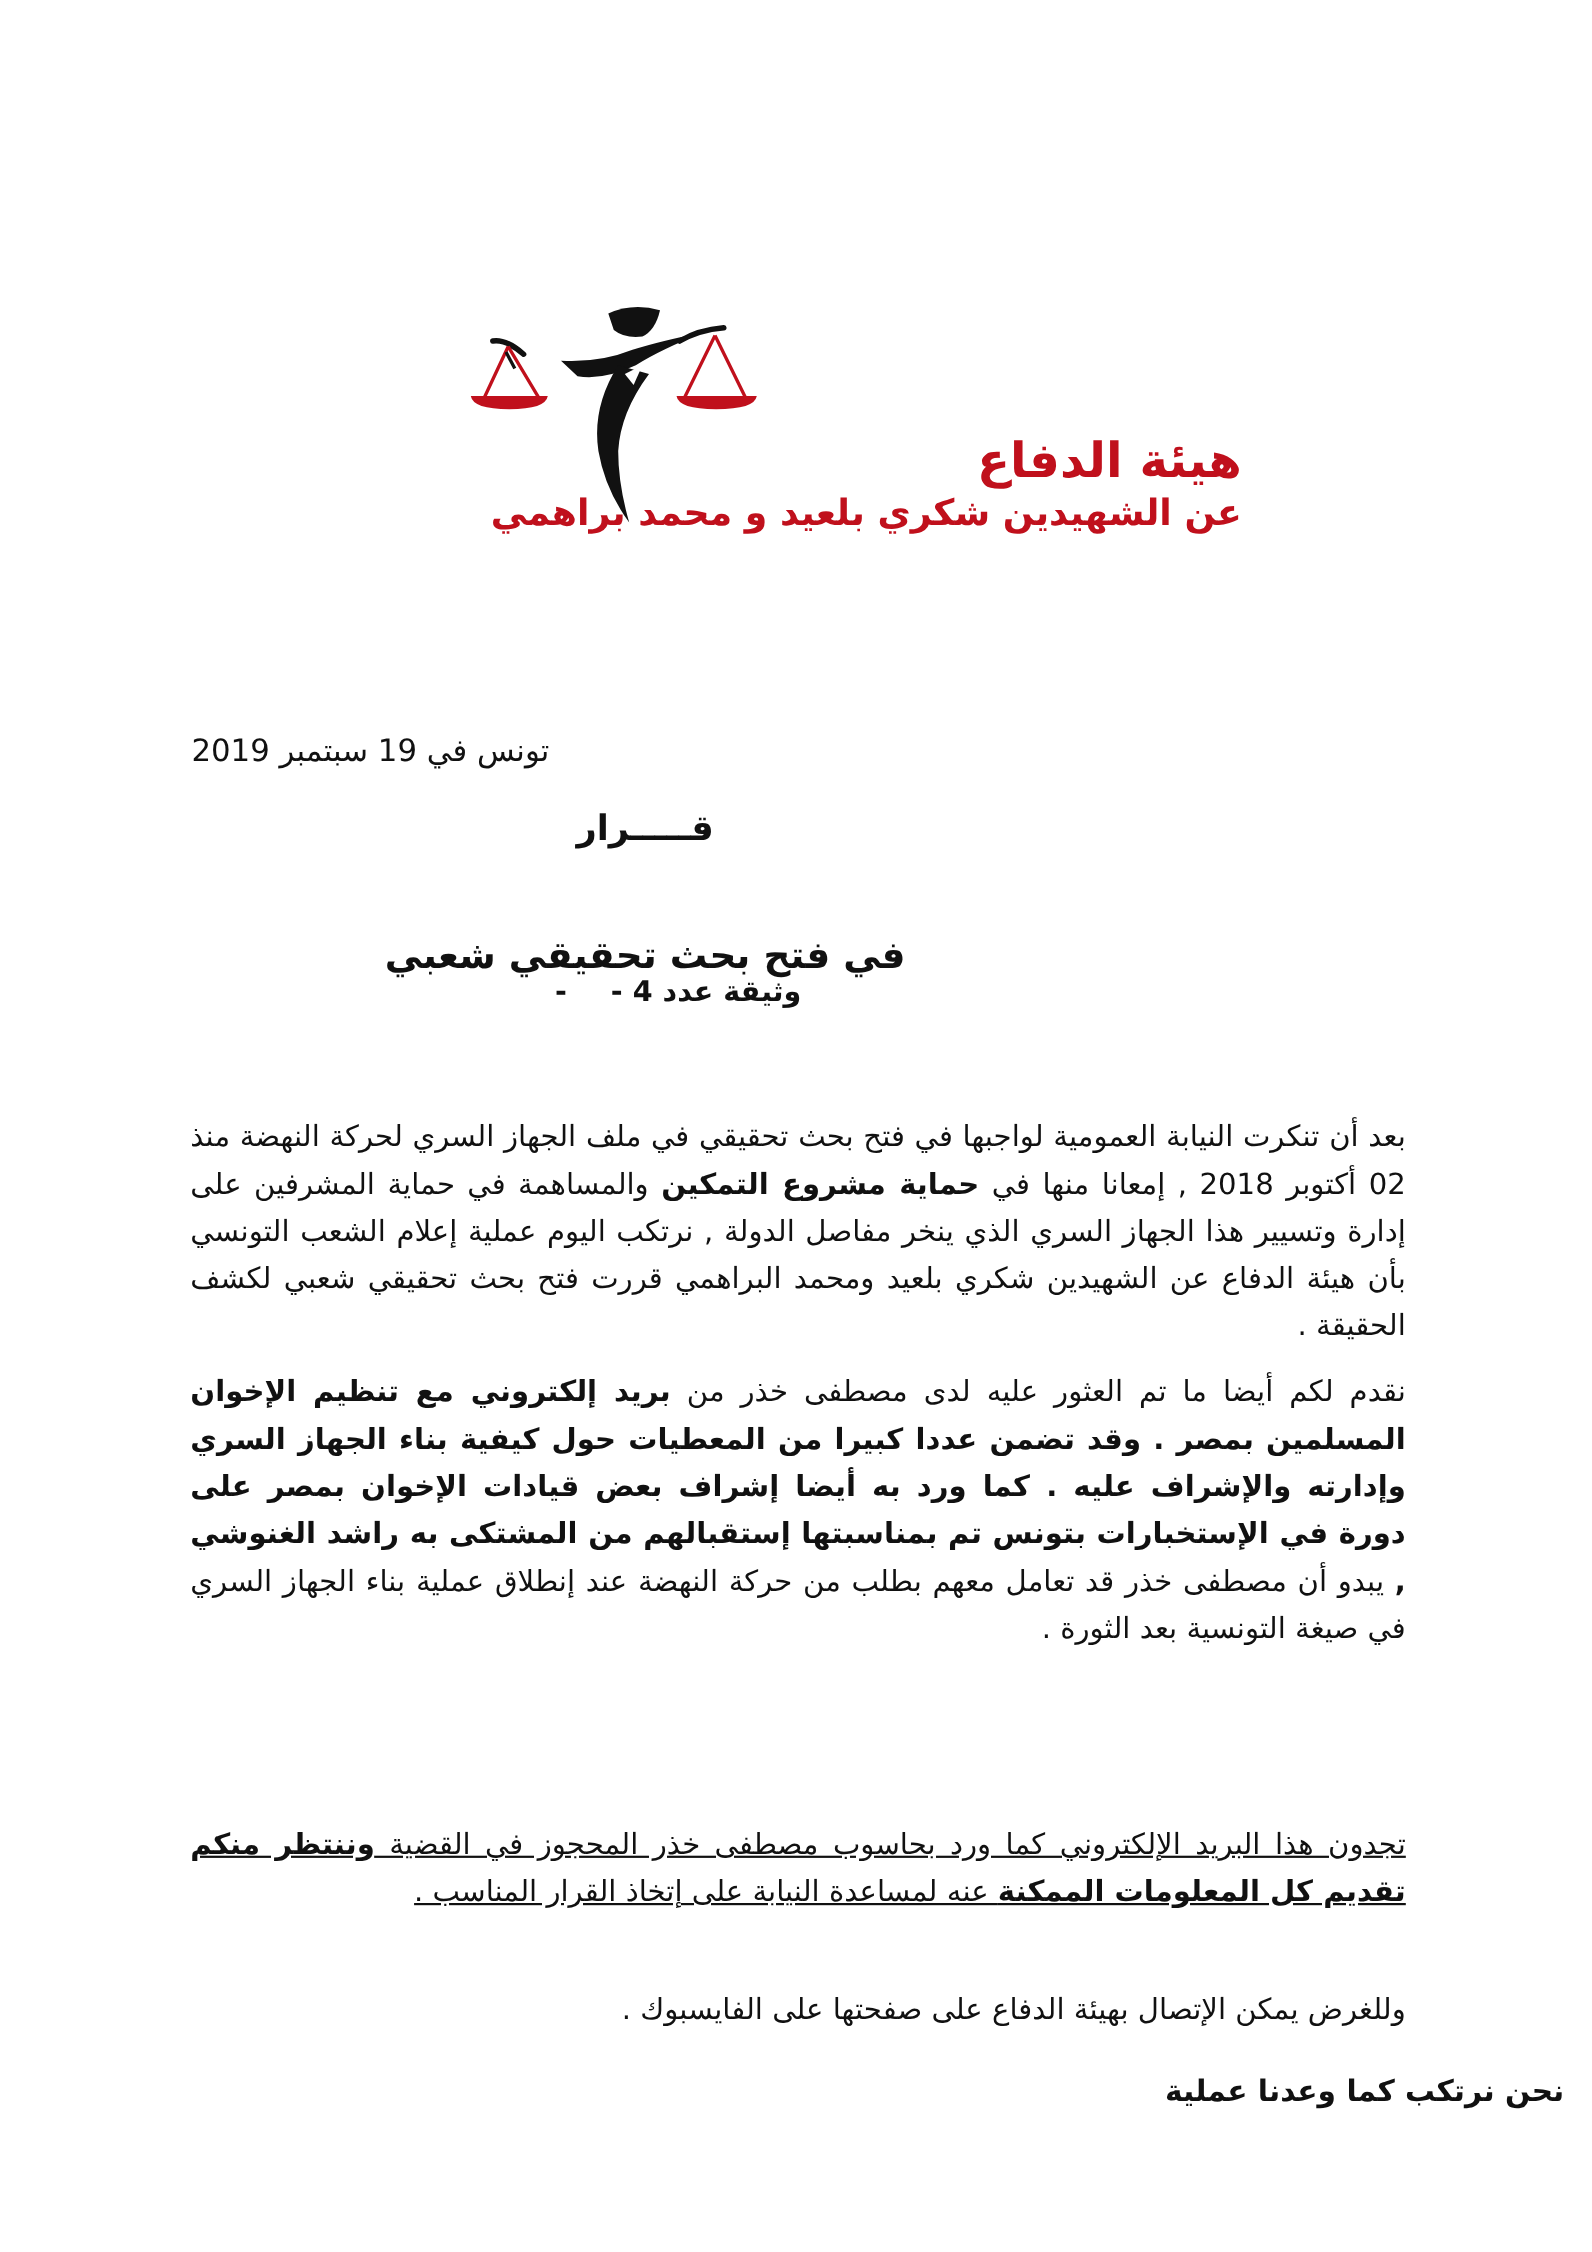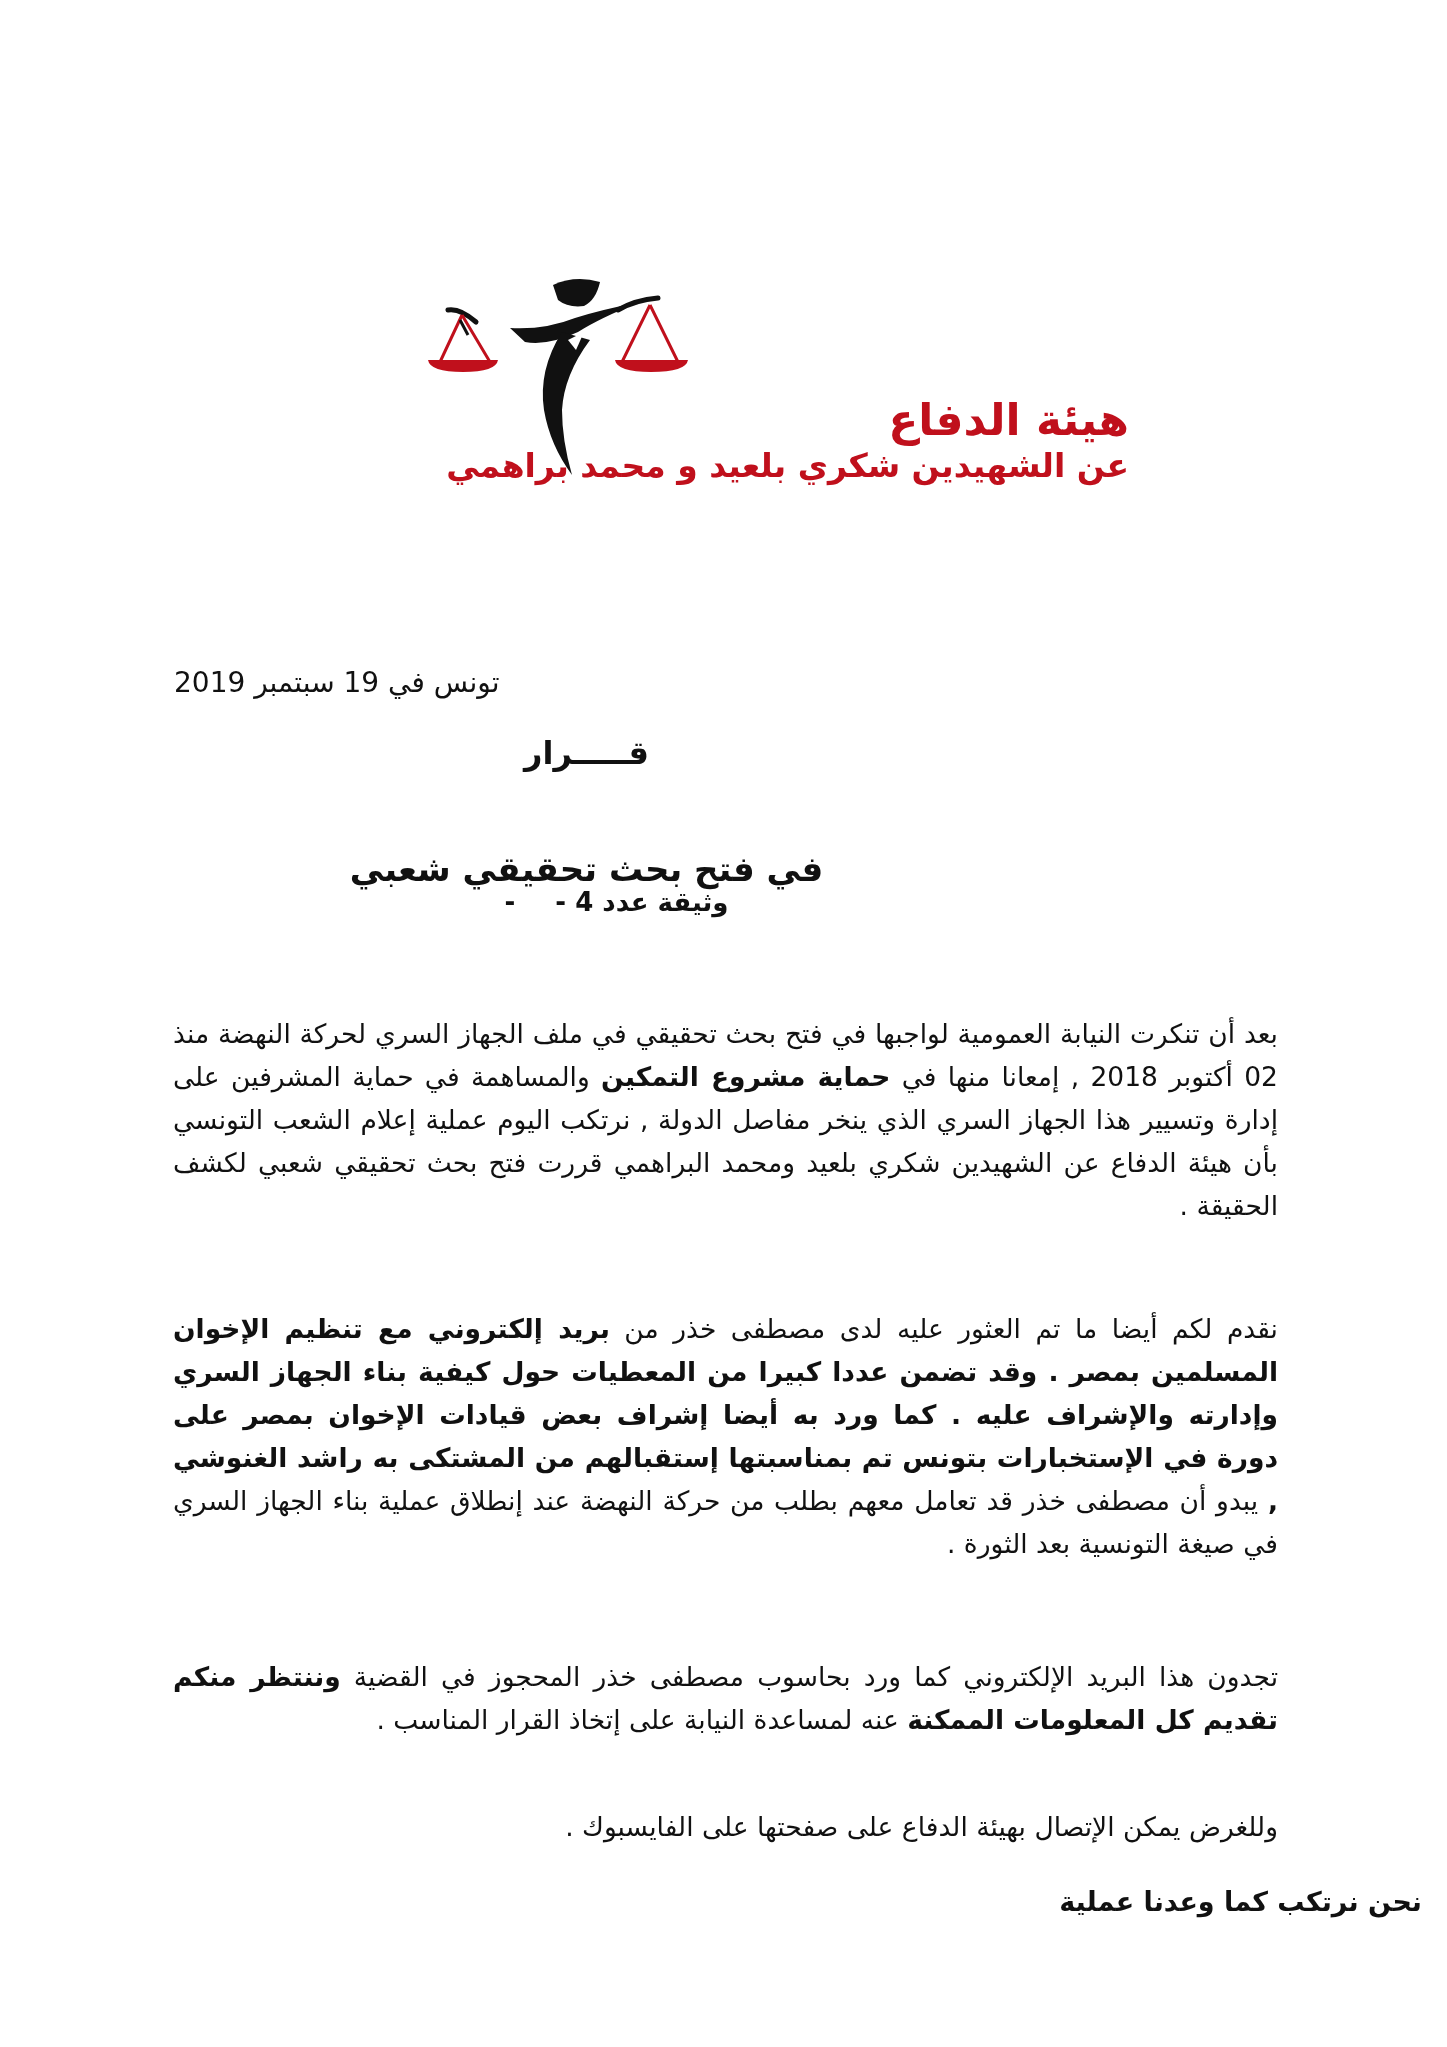--- a/index.html
+++ b/index.html
@@ -115,22 +115,22 @@
       text-align-last: right;
       font-family: "DejaVu Sans", sans-serif;
       font-size: 26.5px;
       line-height: 43px;
       color: #111;
     }
     .body-text b {
       font-weight: bold;
     }
     .p1 { top: 1012px; }
-    .p2 { top: 1307px; }
-    .p3 { top: 1655px; }
+    .p2 { top: 1244px; }
+    .p3 { top: 1655px; text-decoration: underline; }
     .p4 { top: 1805px; }
     .closing {
       position: absolute;
       left: 0;
       width: 1447px;
       top: 1880px;
       text-align: right;
       direction: rtl;
       font-weight: bold;
       font-size: 27px;

